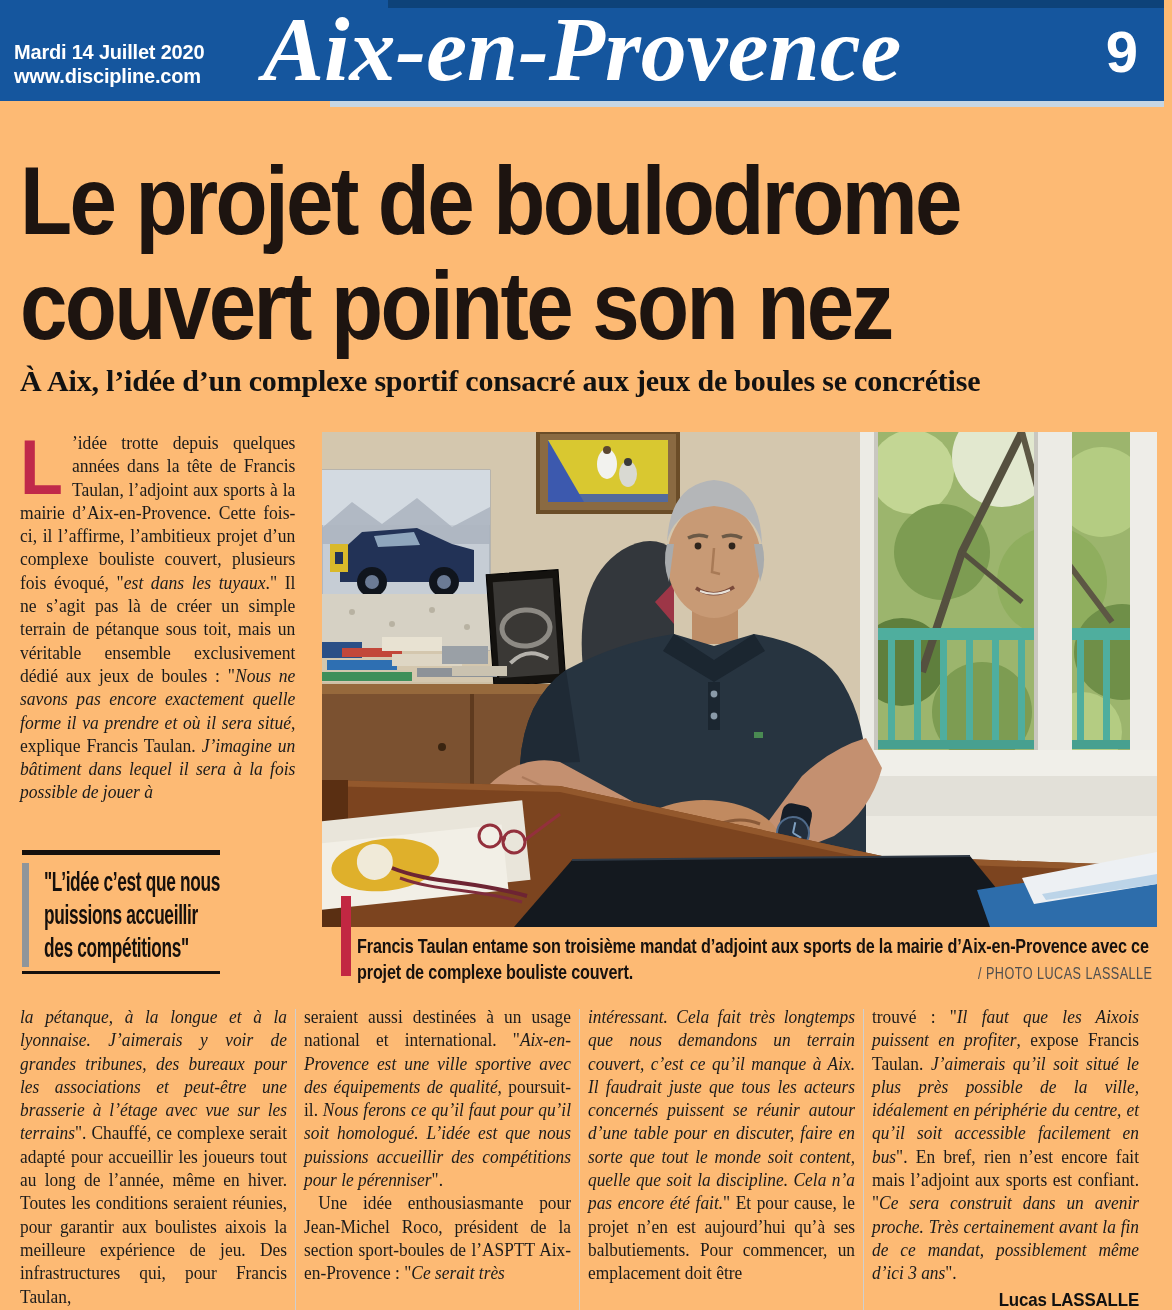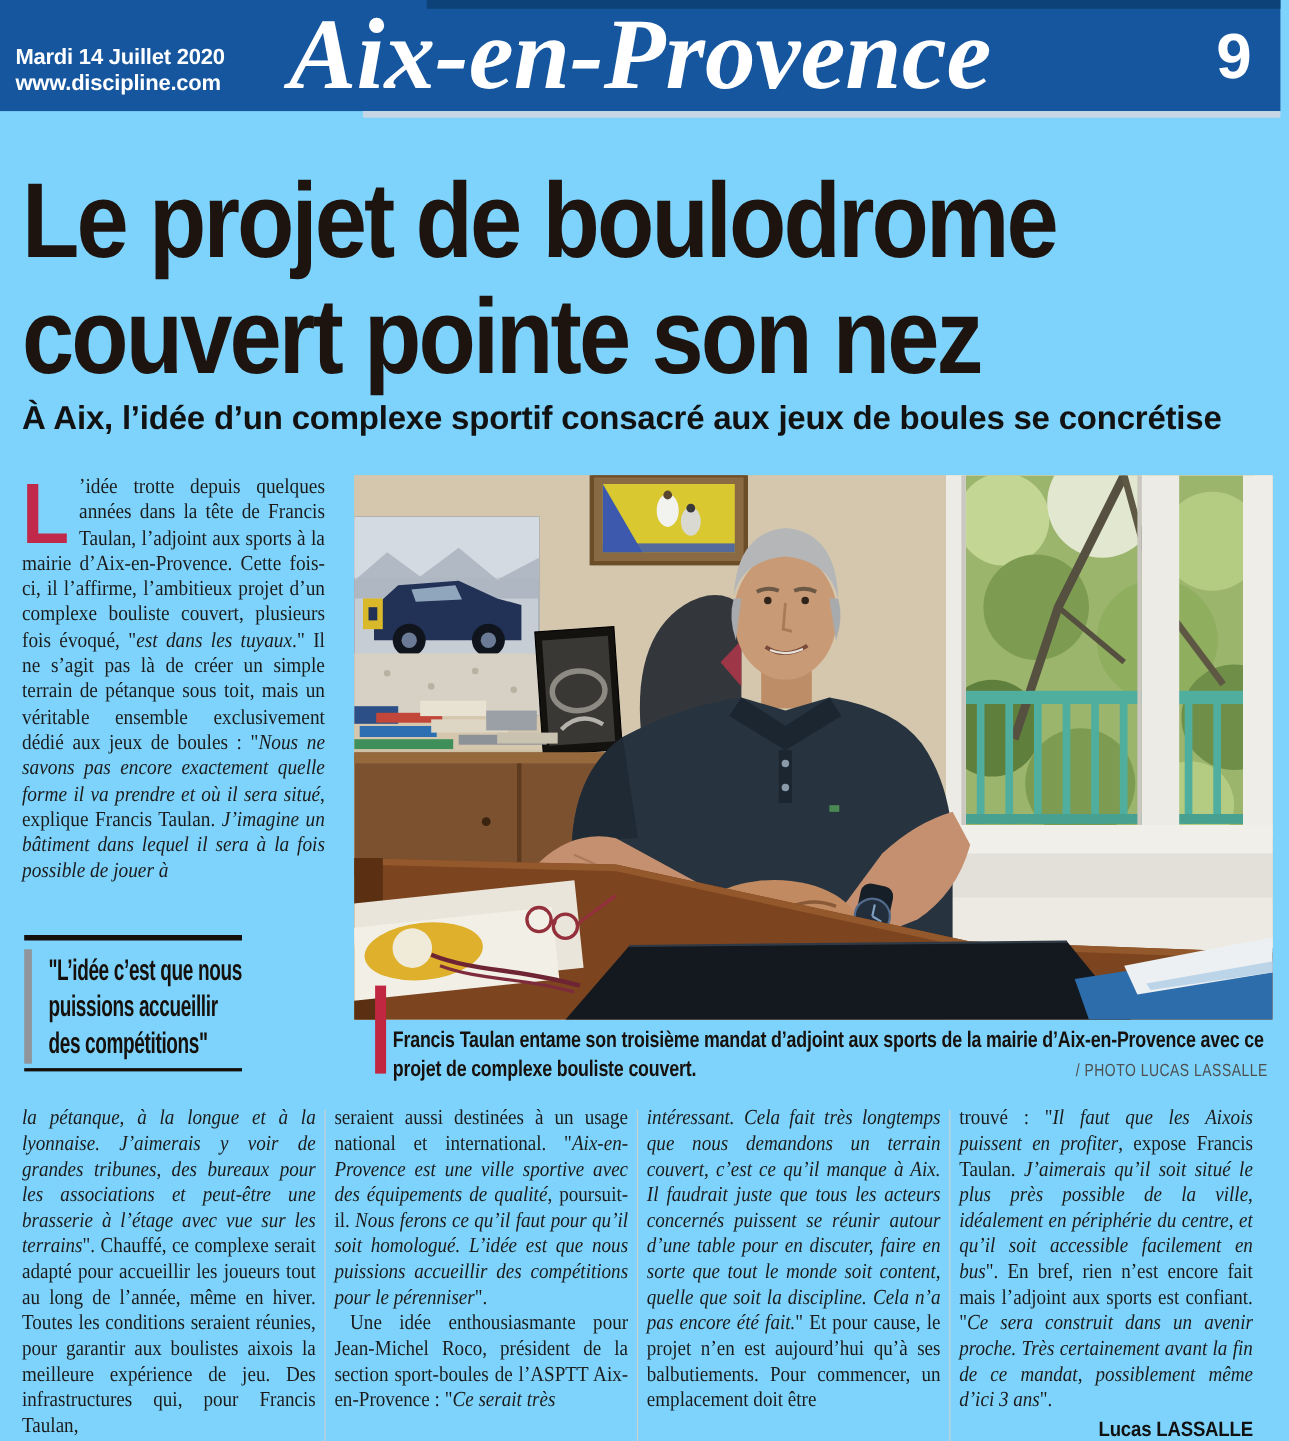--- a/index.html
+++ b/index.html
@@ -1,37 +1,37 @@
 <!DOCTYPE html>
 <html><head>
 <meta charset="utf-8">
 <style>
   html,body{margin:0;padding:0;background:#ffffff;}
-  .page{position:relative;width:1172px;height:1310px;background:#7dd3fc;overflow:hidden;
+  .page{position:relative;width:1172px;height:1310px;background:#fdba74;overflow:hidden;
         font-family:"Liberation Serif",serif;color:#1c1c1c;}
 
   
   .banner{position:absolute;left:0;top:0;width:1164px;height:101px;background:#15569e;}
   .banner-darktop{position:absolute;left:388px;top:0;width:776px;height:8px;background:#0d4279;}
   .banner-substrip{position:absolute;left:330px;top:101px;width:834px;height:6px;background:#c6d6e4;}
   .banner-date{position:absolute;left:14px;top:40px;color:#fff;
                font-family:"Liberation Sans",sans-serif;font-weight:bold;
                font-size:20px;line-height:24px;letter-spacing:-0.2px;}
   .banner-title{position:absolute;left:0;top:-4px;width:1164px;text-align:center;color:#fff;
                 font-family:"Liberation Serif",serif;font-style:italic;font-weight:bold;
                 font-size:92px;line-height:106px;}
   .banner-page{position:absolute;right:26px;top:18px;color:#fff;
                font-family:"Liberation Sans",sans-serif;font-weight:bold;font-size:58px;}
 
   
   .headline{position:absolute;left:20px;top:148px;transform:scaleX(0.88);transform-origin:left top;
             font-family:"Liberation Sans",sans-serif;font-weight:bold;color:#1d1410;
             font-size:97px;line-height:105px;letter-spacing:-3px;white-space:nowrap;}
   .subhead{position:absolute;left:20px;top:364px;width:1145px;color:#121212;
-           font-family:Liberation Sans, sans-serif;font-weight:bold;font-size:30px;
+           font-family:Liberation Serif, serif;font-weight:bold;font-size:30px;
            letter-spacing:-0.2px;}
 
   
   .serifcol{font-size:19.5px;line-height:23.3px;text-align:justify;color:#1b1b1b;}
   .serifcol i{font-style:italic;}
   .intro{position:absolute;left:20px;top:431px;width:306px;transform:scaleX(0.9);
          transform-origin:left top;}
   .dropcap{float:left;font-family:"Liberation Sans",sans-serif;font-weight:bold;
            font-size:78px;line-height:62px;color:#c0294a;margin:5px 10px 2px 0;}
 

